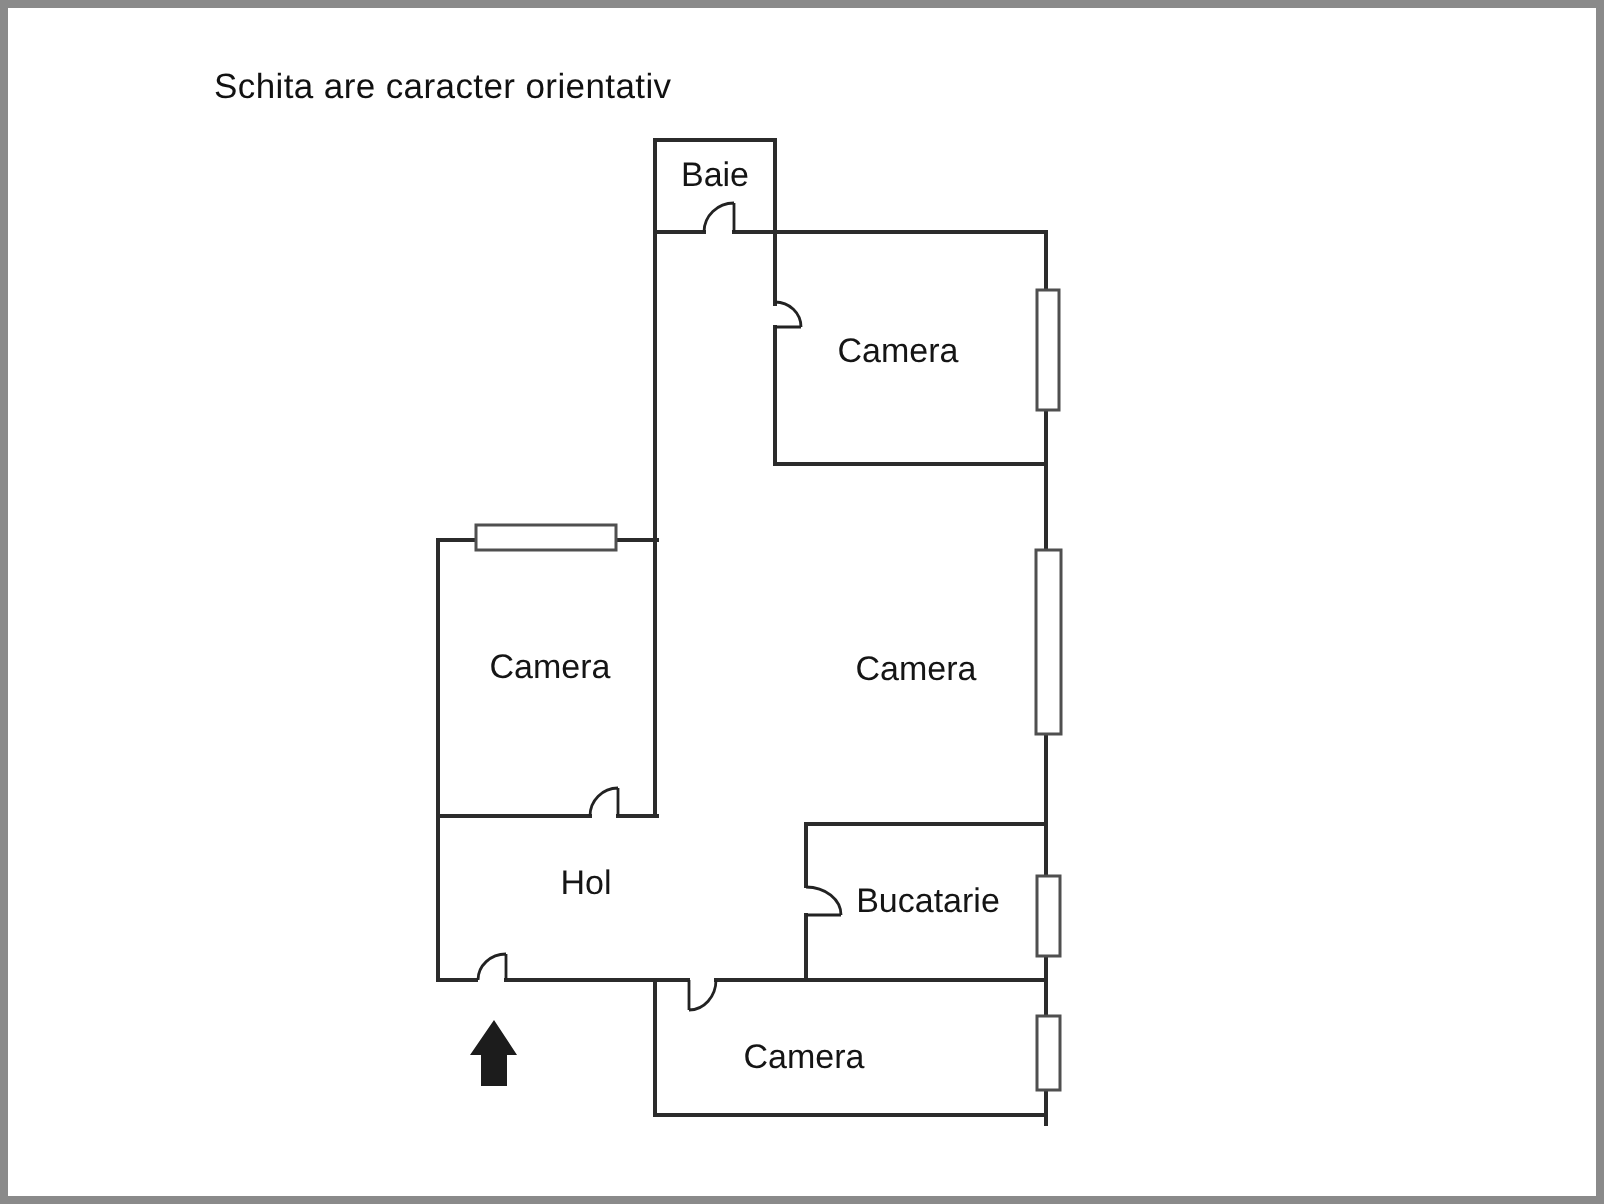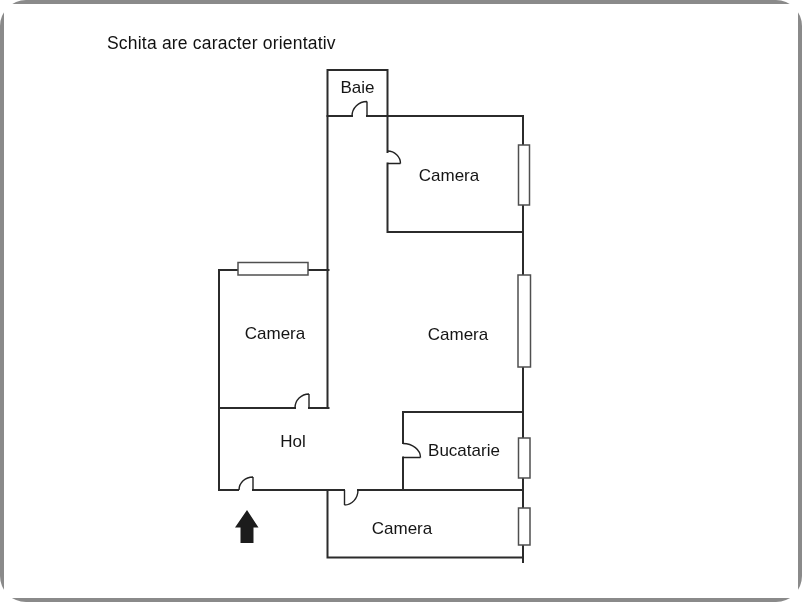--- a/index.html
+++ b/index.html
@@ -3,21 +3,20 @@
 <meta charset="utf-8">
 <style>
   html, body { margin: 0; padding: 0; background: #ffffff; }
   .canvas {
     position: relative;
     width: 802px;
     height: 602px;
     background: #ffffff;
     overflow: hidden;
     font-family: "Liberation Sans", sans-serif;
-    border-radius: 26px;
   }
   svg { display: block; }
   .wall   { stroke: #2b2b2b; stroke-width: 2;   fill: none; stroke-linecap: square; }
   .door   { stroke: #222222; stroke-width: 1.4; fill: none; }
   .window { stroke: #4f4f4f; stroke-width: 1.5; fill: #ffffff; }
   .frame  { stroke: #8a8a8a; stroke-width: 4;   fill: none; }
   .label  { font-family: "Liberation Sans", sans-serif; font-size: 17px; fill: #151515; }
   .title  { font-family: "Liberation Sans", sans-serif; font-size: 17.5px; fill: #111111; letter-spacing: 0.2px; }
   .arrow  { fill: #1c1c1c; stroke: none; }
 </style>

